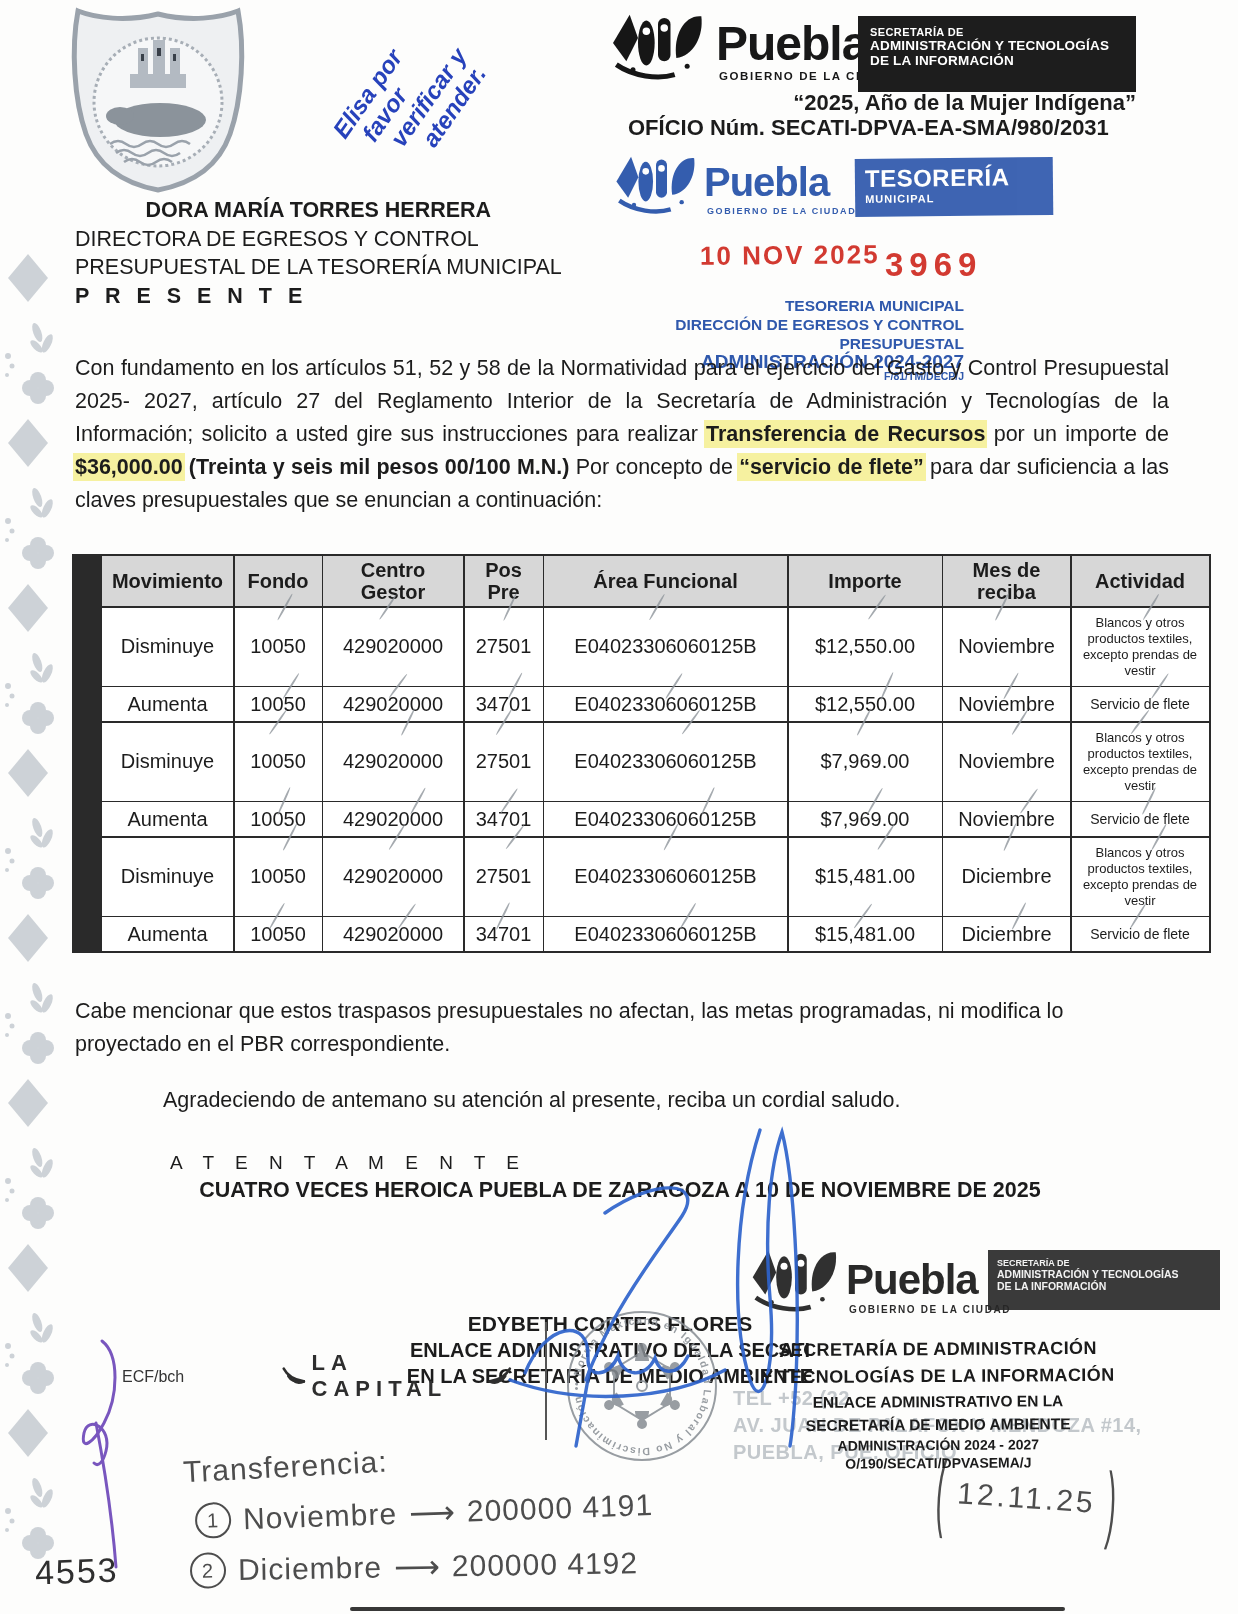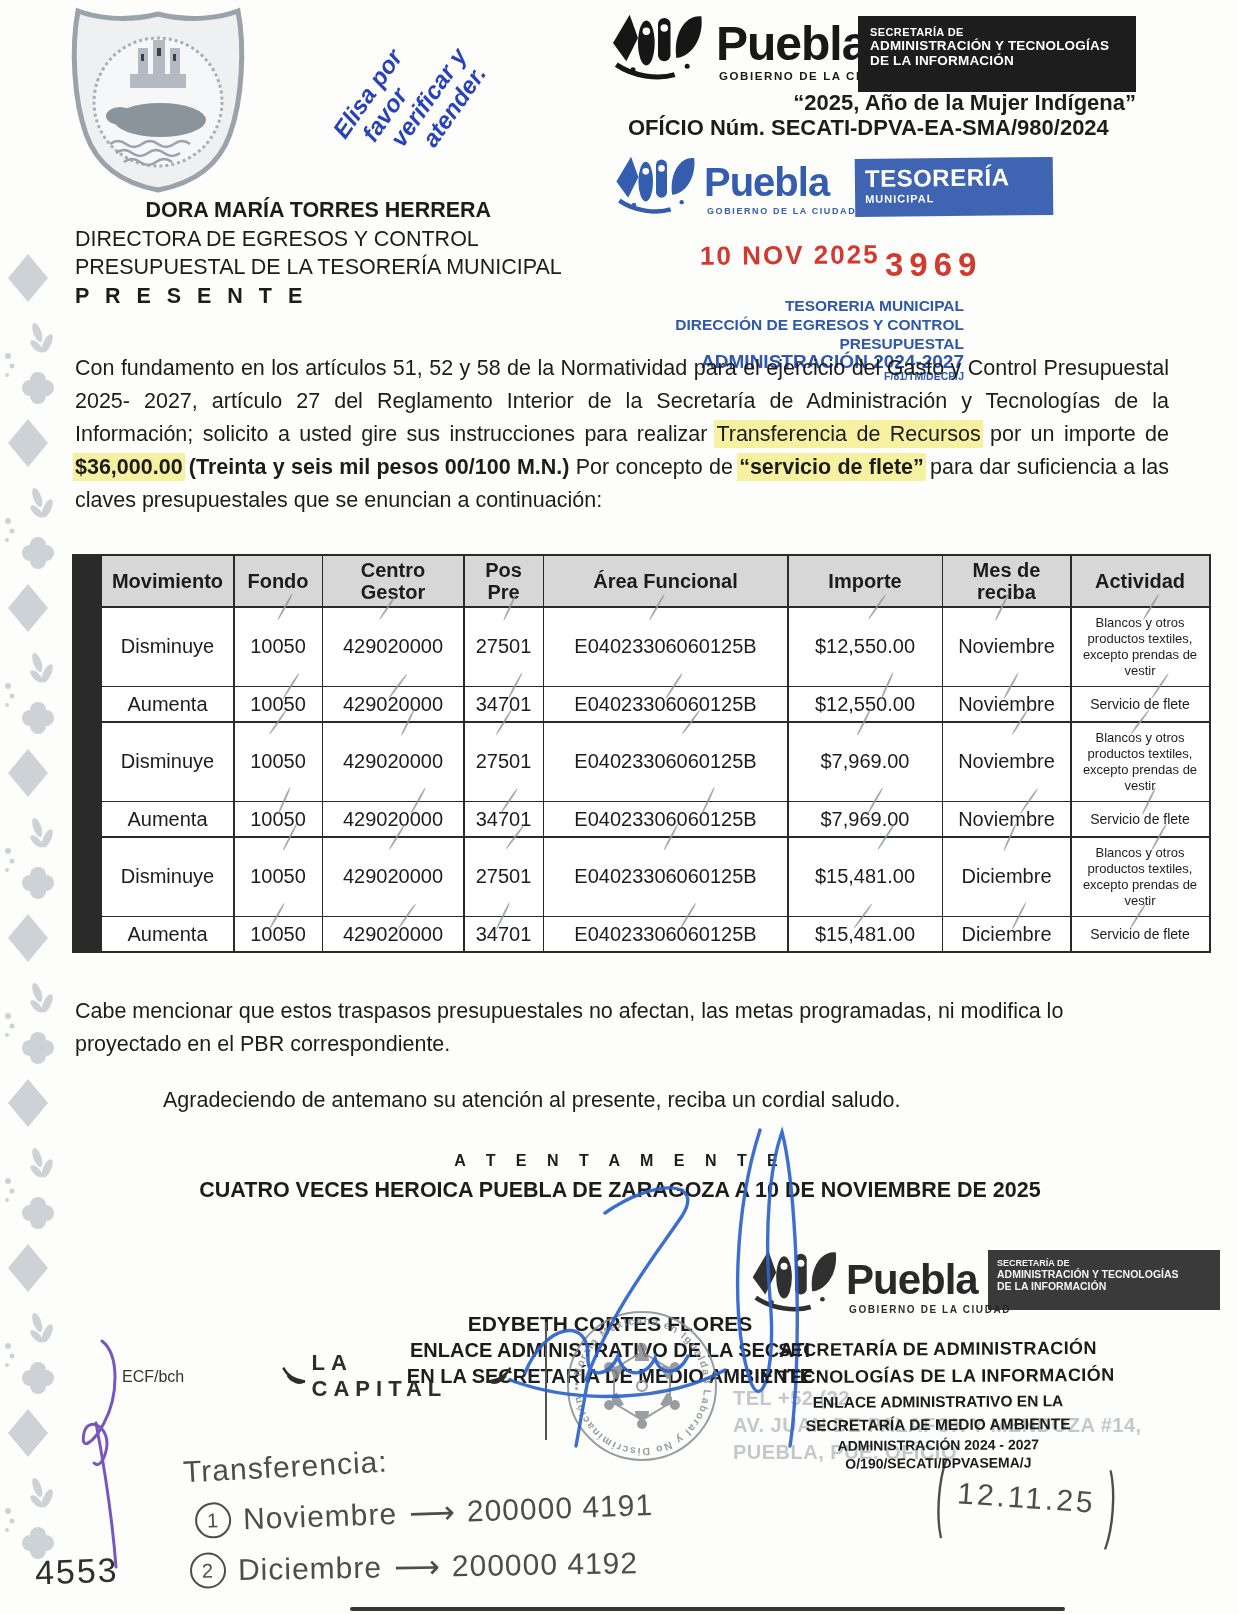--- a/index.html
+++ b/index.html
@@ -42,38 +42,38 @@
   #tes-dept{left:628px;top:296px;width:336px;text-align:right;color:#2450a8;font-weight:800;opacity:.95;}
   #tes-dept .l0,#tes-dept .l1,#tes-dept .l2{font-size:15.5px;line-height:19px;}
   #tes-dept .l3{font-size:19px;line-height:17px;}
   #tes-dept .l4{font-size:10.5px;line-height:13px;}
   
   #addressee{left:75px;top:196px;font-size:21.5px;line-height:28.5px;}
   #addressee .l0{font-weight:800;text-align:center;}
   #addressee .l3{letter-spacing:5px;font-weight:600;}
   
   #body-par{left:75px;top:352px;width:1094px;font-size:21.5px;line-height:33px;text-align:justify;}
-  .hl{background:#f6f1a0;box-shadow:0 0 0 2px #f6f1a0;}
+  .hl{background:#f6f1a0;box-shadow:0 0 0 2px #f6f1a0;font-weight:bold;}
   .bold{font-weight:800;}
   
   #doc-table{left:72px;top:554px;display:grid;
      grid-template-columns:131px 87px 140px 78px 243px 153px 127px 137px;
      grid-template-rows:50px 78px 34px 78px 34px 78px 34px;
      border:2.5px solid #2a2a2a;background:#2a2a2a;grid-gap:1.5px;padding-left:28px;}
   #doc-table .cell{background:#fff;display:flex;align-items:center;justify-content:center;
      position:relative;font-size:20px;text-align:center;padding:1px 3px;box-sizing:border-box;}
   #doc-table .head{background:#d7d7d7;font-weight:800;line-height:22px;}
   #doc-table .act-long{font-size:13px;line-height:16px;}
   #doc-table .act-short{font-size:14px;}
   .tick{position:absolute;top:-16px;left:56%;width:2px;height:30px;background:#8f959b;
         border-radius:45%;opacity:.8;pointer-events:none;}
   
   #close1{left:75px;top:995px;width:1030px;font-size:21.5px;line-height:33px;}
   #close2{left:163px;top:1088px;font-size:21.5px;}
-  #atentamente{left:170px;top:1152px;width:900px;text-align:center;font-size:16px;font-weight:700;letter-spacing:8px;}
+  #atentamente{left:170px;top:1152px;width:900px;font-size:19px;font-weight:400;letter-spacing:8px;}
   #city-date{left:120px;top:1178px;width:1000px;text-align:center;font-size:21.5px;font-weight:800;}
   #signer{left:330px;top:1310px;width:560px;text-align:center;font-weight:800;}
   #signer .l0{font-size:21px;line-height:27px;}
   #signer .l1,#signer .l2{font-size:20px;line-height:26px;}
   
   #initials{left:122px;top:1368px;font-size:16px;color:#333;}
   #campaign1{left:282px;top:1350px;width:230px;display:flex;align-items:center;gap:6px;
              font-size:22px;font-weight:800;letter-spacing:6px;color:#2e2e2e;}
   #campaign2{left:248px;top:1372px;font-size:46px;font-weight:900;letter-spacing:1px;color:#323232;}
   #divider{left:545px;top:1322px;width:2px;height:118px;background:#555;}
@@ -184,21 +184,21 @@
       <use href="#pueblamark"></use>
     </svg>
   <div id="hdr-brand" class="abs brandword">Puebla</div>
   <div id="hdr-brandsub" class="abs brandsub">GOBIERNO DE LA CIUDAD</div>
   <div id="hdr-box" class="abs">
     <div class="b1">SECRETARÍA DE</div>
     <div class="b2">ADMINISTRACIÓN Y TECNOLOGÍAS</div>
     <div class="b3">DE LA INFORMACIÓN</div>
   </div>
   <div id="year-motto" class="abs">“2025, Año de la Mujer Indígena”</div>
-  <div id="oficio" class="abs">OFÍCIO Núm. SECATI-DPVA-EA-SMA/980/2024</div>
+  <div id="oficio" class="abs">OFÍCIO Núm. SECATI-DPVA-EA-SMA/980/2031</div>
 
   <svg id="tes-mark" class="abs" width="88" height="72">
       <use href="#pueblamark"></use>
     </svg>
   <div id="tes-brand" class="abs brandword blue">Puebla</div>
   <div id="tes-brandsub" class="abs brandsub blue">GOBIERNO DE LA CIUDAD</div>
   <div id="tes-box" class="abs">
     <div class="t1">TESORERÍA</div>
     <div class="t2">MUNICIPAL</div>
   </div>

